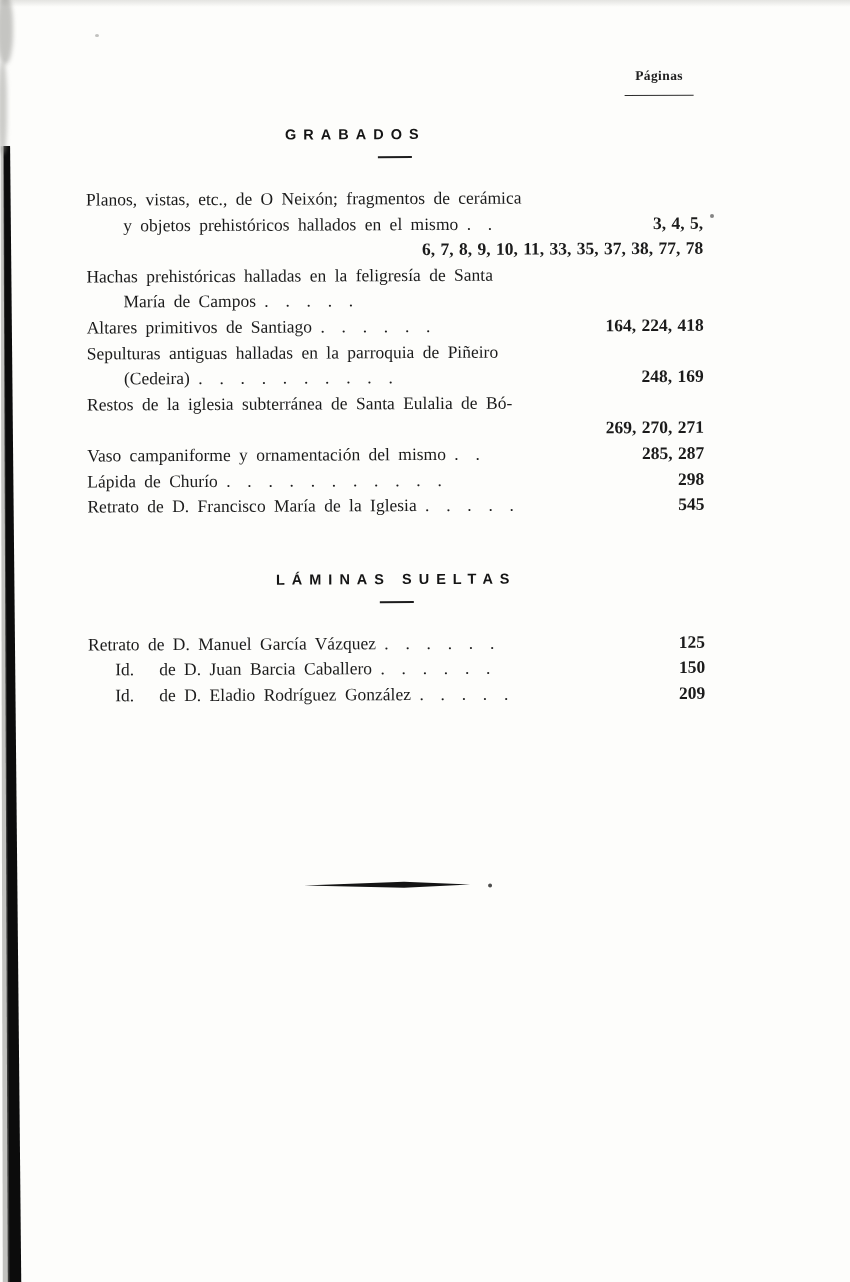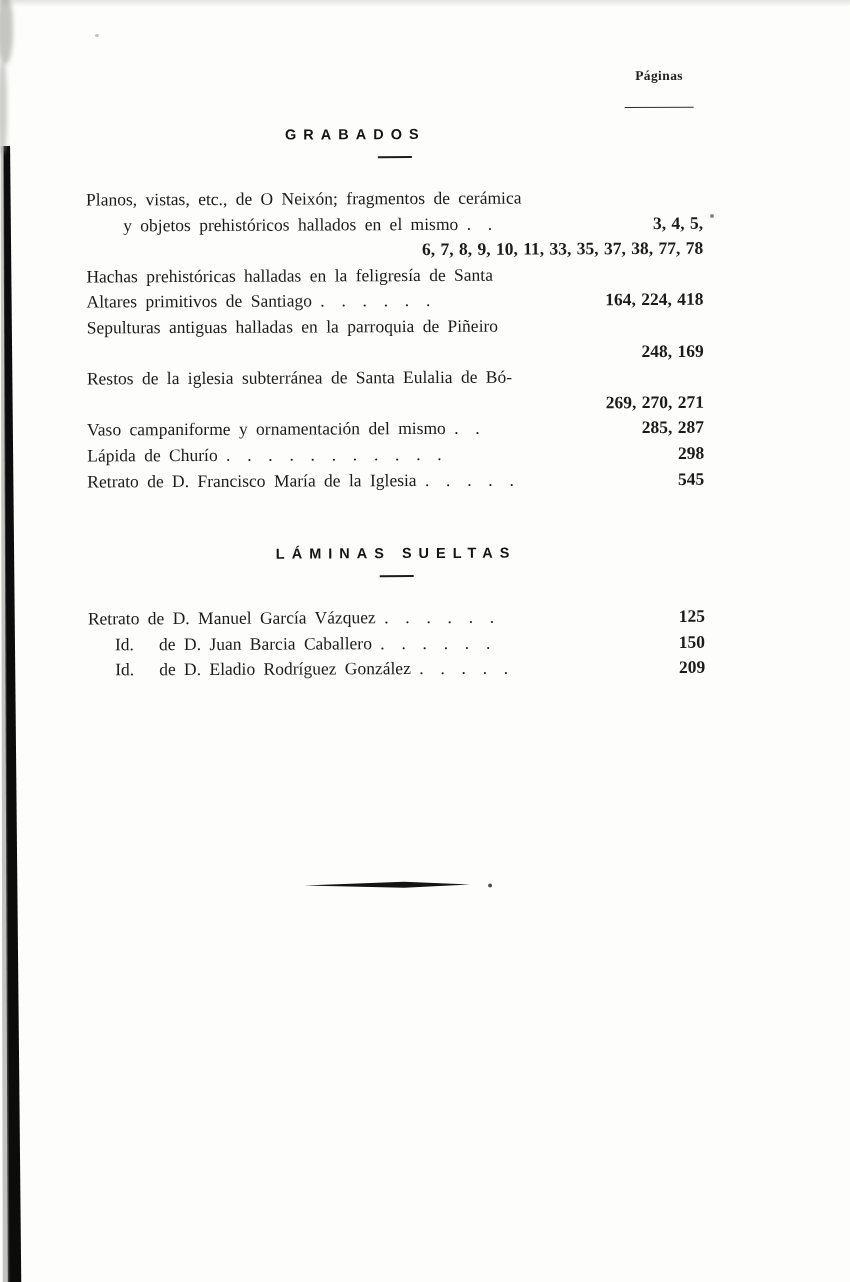--- a/index.html
+++ b/index.html
@@ -37,21 +37,21 @@
   .speck-1 { position:absolute; left:95px; top:34px; width:4px; height:3px;
     background:#9a9a96; opacity:.6; border-radius:50%; }
   .speck-2 { position:absolute; left:710px; top:214px; width:4px; height:4px;
     background:#444; opacity:.65; border-radius:50%; }
 
   
   .paginas {
     position:absolute; top:69px; left:627px; width:69px;
     text-align:center; font-weight:bold; font-size:13.5px;
     letter-spacing:.4px; color:#222;
-    padding-bottom:23px; border-bottom:1.7px solid #2c2c2c;
+    padding-bottom:11px; border-bottom:1.7px solid #2c2c2c;
   }
 
   
   .content { position:absolute; left:88px; top:0; width:617px; }
 
   section.toc-section { display:block; }
   .sec-grabados { margin-top:126px; }
   .sec-laminas  { margin-top:52px; }
 
   .sec-title {
@@ -107,33 +107,35 @@
 
     <span class="pg">6, 7, 8, 9, 10, 11, 33, 35, 37, 38, 77, 78</span>
   </div>
 
   <div class="line">
     <span class="t">Hachas prehistóricas halladas en la feligresía de Santa</span>
 
   </div>
 
   <div class="line in1">
+    <span class="t">María de Campos .  .  .  .  .</span>
   </div>
 
   <div class="line">
     <span class="t">Altares primitivos de Santiago .  .  .  .  .  .</span>
     <span class="pg">164, 224, 418</span>
   </div>
 
   <div class="line">
     <span class="t">Sepulturas antiguas halladas en la parroquia de Piñeiro</span>
 
   </div>
 
   <div class="line in1">
+    <span class="t">(Cedeira) .  .  .  .  .  .  .  .  .  .</span>
     <span class="pg">248, 169</span>
   </div>
 
   <div class="line">
     <span class="t">Restos de la iglesia subterránea de Santa Eulalia de Bó-</span>
 
   </div>
 
   <div class="line in1">
     <span class="pg">269, 270, 271</span>

